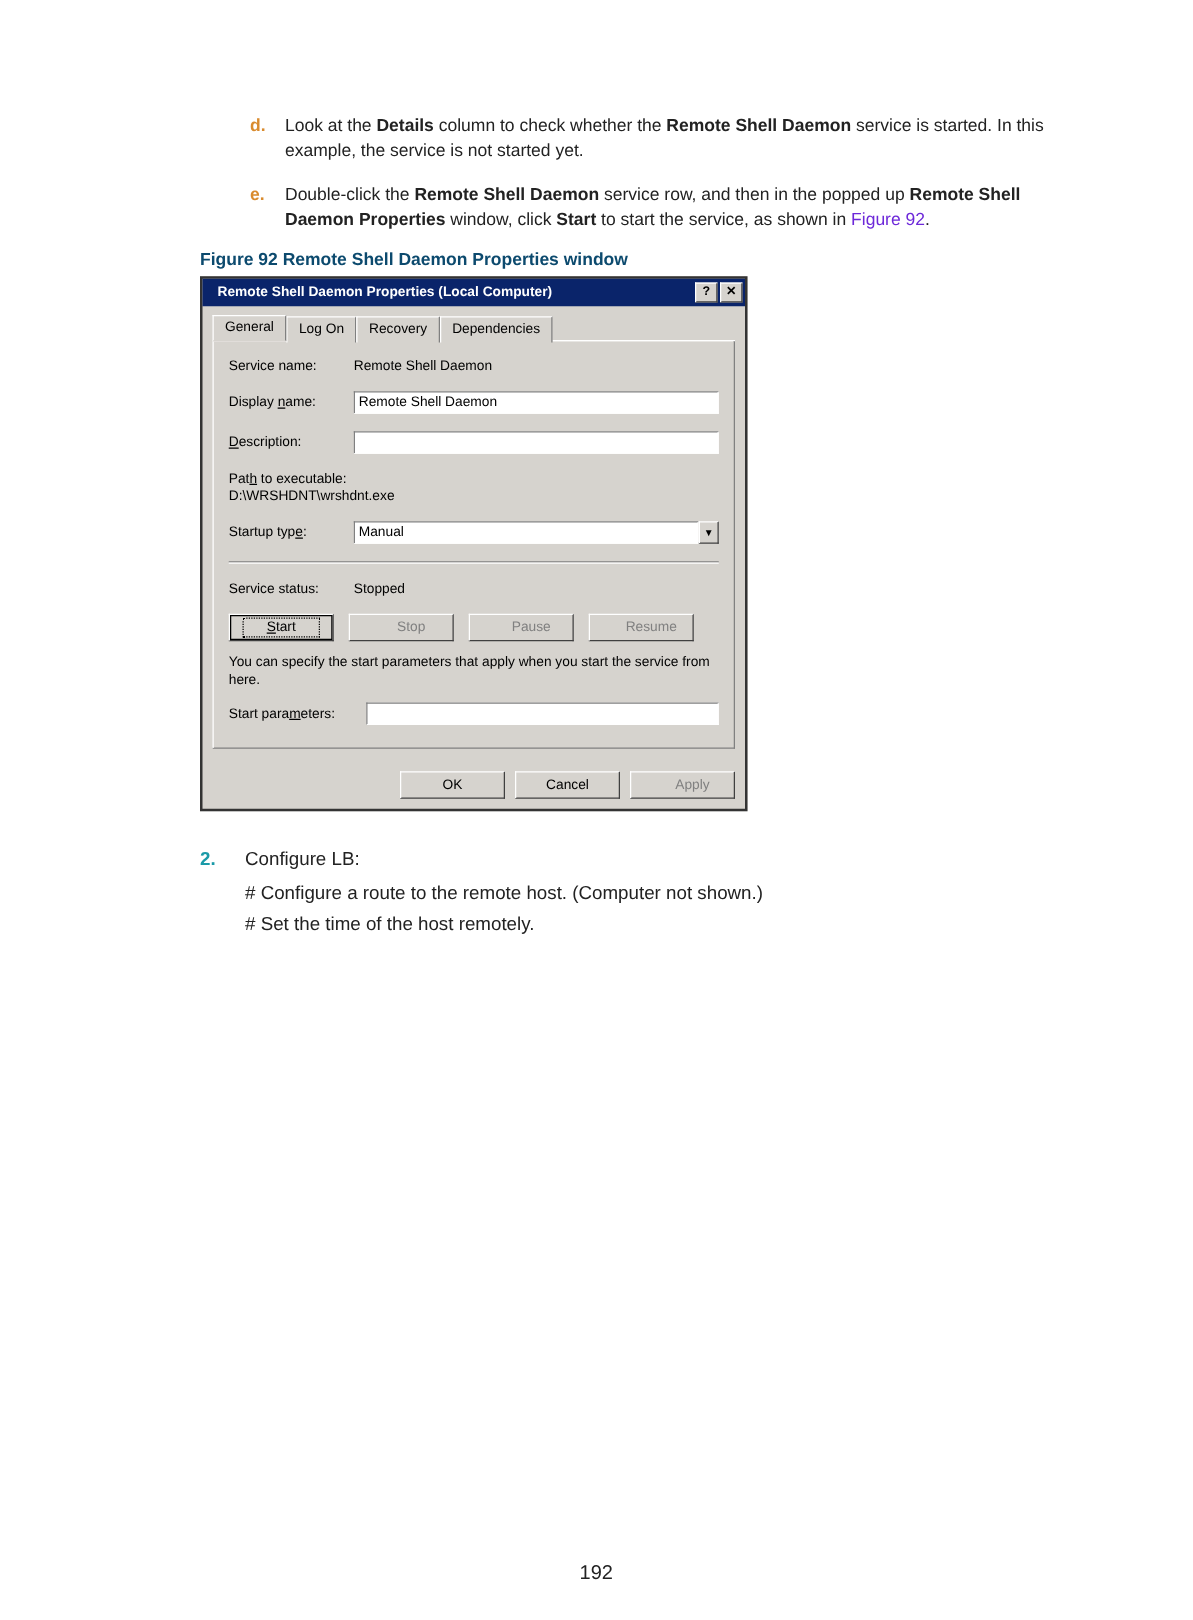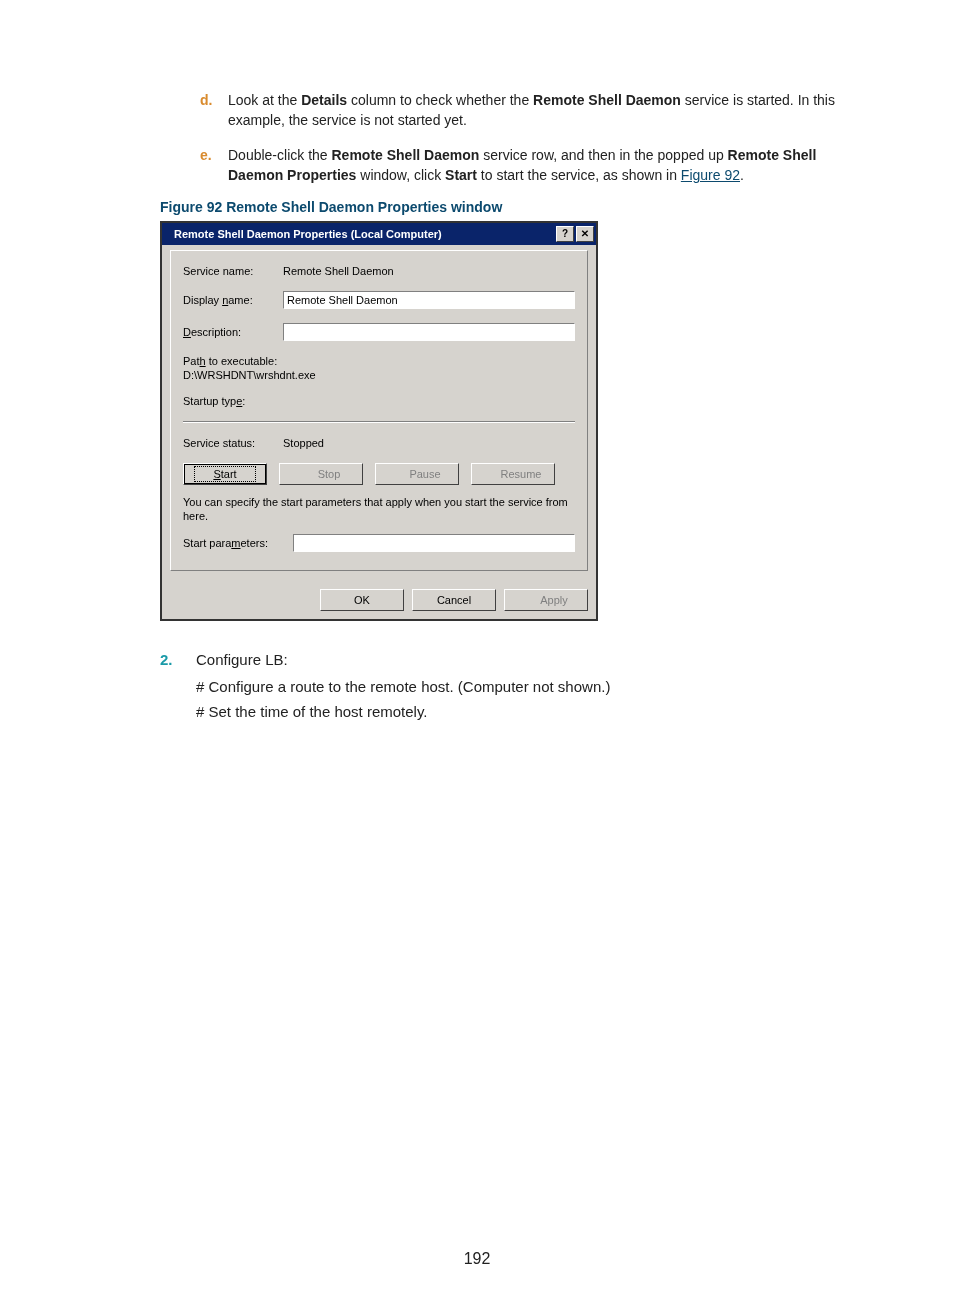--- a/index.html
+++ b/index.html
@@ -15,21 +15,21 @@
     padding: 90px 90px 40px 90px;
     box-sizing: border-box;
     min-height: 1296px;
     position: relative;
   }
   .step-list { margin-left: 110px; }
   .step-item { display: flex; margin-bottom: 14px; line-height: 1.45; }
   .step-letter { color: #d98b2e; font-weight: bold; width: 28px; flex-shrink: 0; }
   .step-text { flex: 1; }
   .step-text b { font-weight: bold; }
-  .figlink { color: #0c4a6e; text-decoration: underline; }
+  .figlink { color: #6d28d9; }
   .caption { color: #0c4a6e; font-weight: bold; margin: 8px 0 6px 70px; font-size: 14px; }
 
   
   .dialog {
     width: 434px;
     margin-left: 70px;
     border: 2px solid #333;
     background: #d6d3ce;
     font-family: Tahoma, Arial, sans-serif;
     font-size: 11px;
@@ -156,20 +156,26 @@
   <div class="caption">Figure 92 Remote Shell Daemon Properties window</div>
 
   <div class="dialog">
     <div class="titlebar">
       <span>Remote Shell Daemon Properties (Local Computer)</span>
       <span class="titlebar-spacer"></span>
       <span class="titlebtn">?</span>
       <span class="titlebtn">✕</span>
     </div>
     <div class="dlg-body">
+      <div class="tabs">
+        <div class="tab active">General</div>
+        <div class="tab">Log On</div>
+        <div class="tab">Recovery</div>
+        <div class="tab">Dependencies</div>
+      </div>
       <div class="panel">
 
         <div class="frow">
           <div class="flabel">Service name:</div>
           <div>Remote Shell Daemon</div>
         </div>
 
         <div class="frow">
           <div class="flabel"><span>Display </span><span class="ul">n</span><span>ame:</span></div>
           <input class="textbox" value="Remote Shell Daemon" style="">
@@ -178,20 +184,24 @@
         <div class="frow">
           <div class="flabel"><span class="ul">D</span><span>escription:</span></div>
           <input class="textbox" value="" style="">
         </div>
 
         <div style="margin-bottom:2px;"><span>Pat</span><span class="ul">h</span><span> to executable:</span></div>
         <div style="margin-bottom:14px;">D:\WRSHDNT\wrshdnt.exe</div>
 
         <div class="frow">
           <div class="flabel"><span>Startup typ</span><span class="ul">e</span><span>:</span></div>
+          <div class="combo">
+            <input class="textbox" value="Manual" style="">
+            <div class="combo-btn">▼</div>
+          </div>
         </div>
 
         <div class="sep"></div>
 
         <div class="frow">
           <div class="flabel">Service status:</div>
           <div>Stopped</div>
         </div>
 
         <div class="btnrow">

